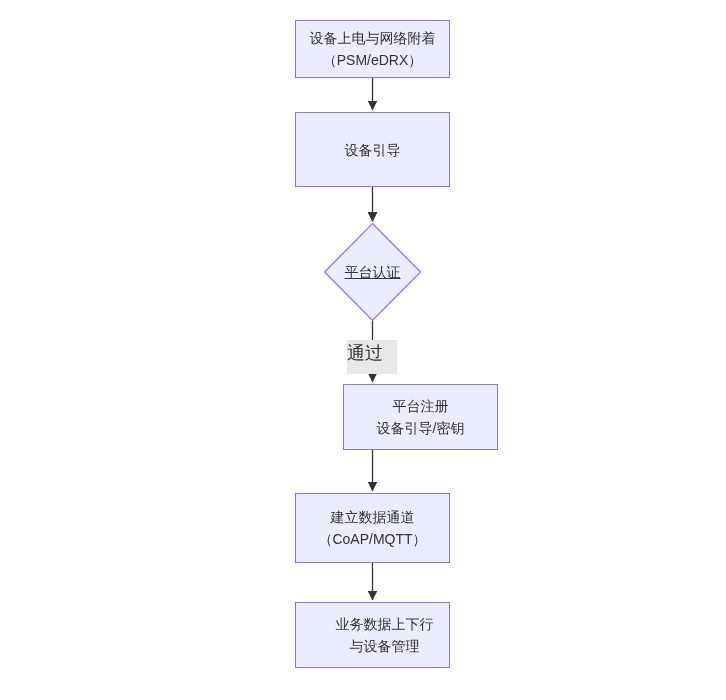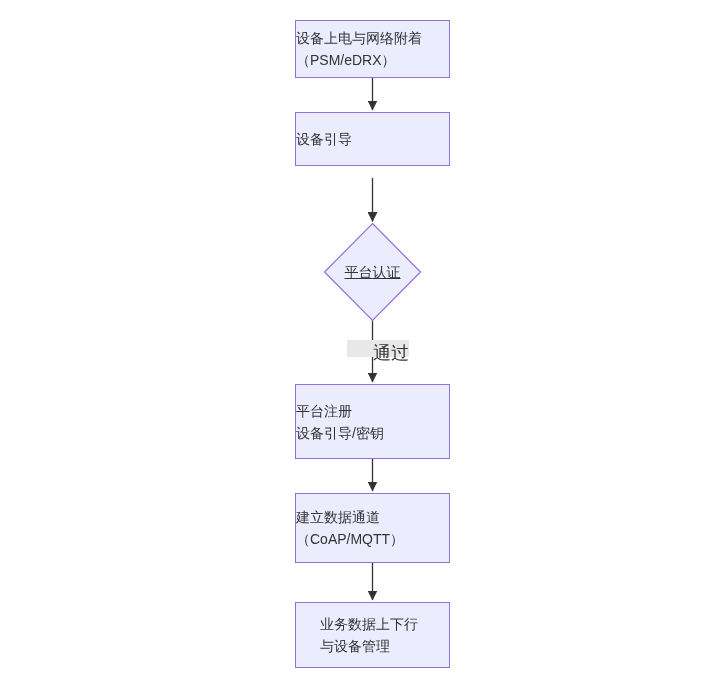--- a/index.html
+++ b/index.html
@@ -41,52 +41,51 @@
     left: 295px;
     width: 155px;
     box-sizing: border-box;
     background: var(--node-fill, #ECECFF);
     border: 1px solid var(--node-border, #9370DB);
     color: var(--text, #333333);
     font-size: 14px;
     line-height: 22px;
     display: flex;
     flex-direction: column;
-    align-items: flex-start;
+    align-items: center;
     justify-content: center;
     text-align: center;
   }
   .node-power    { top: 20px;  height: 58px; }
-  .node-bootstrap{ top: 112px; height: 54px; }
-  .node-register { top: 384px; height: 75px; }
+  .node-bootstrap{ top: 112px; height: 75px; }
+  .node-register { top: 384px; height: 66px; margin-left: 48px; }
   .node-channel  { top: 493px; height: 70px; }
   .node-business { top: 602px; height: 66px; padding-left: 24px; }
   .diamond-label {
     position: absolute;
     left: 312px;
     top: 261px;
     width: 121px;
     text-align: center;
     font-size: 14px;
     line-height: 22px;
     color: var(--text, #333333);
     text-decoration: underline;
   }
   .edge-label {
     position: absolute;
     left: 347px;
     top: 340px;
     width: 50px;
-    height: 17px;
+    height: 34px;
     background: var(--edge-label-bg, #e8e8e8);
     color: var(--text, #333333);
     font-size: 18px;
     line-height: 26px;
-    text-align: right;
-    padding-left: 12px;
+    text-align: left;
   }
 </style>
 </head>
 <body>
 
 <div class="canvas">
 
   <svg class="connectors" viewBox="0 0 726 700" xmlns="http://www.w3.org/2000/svg">
     <defs>
       <marker id="arrow" viewBox="0 0 10 10" refX="9.5" refY="5" markerWidth="10" markerHeight="10" markerUnits="userSpaceOnUse" orient="auto">

